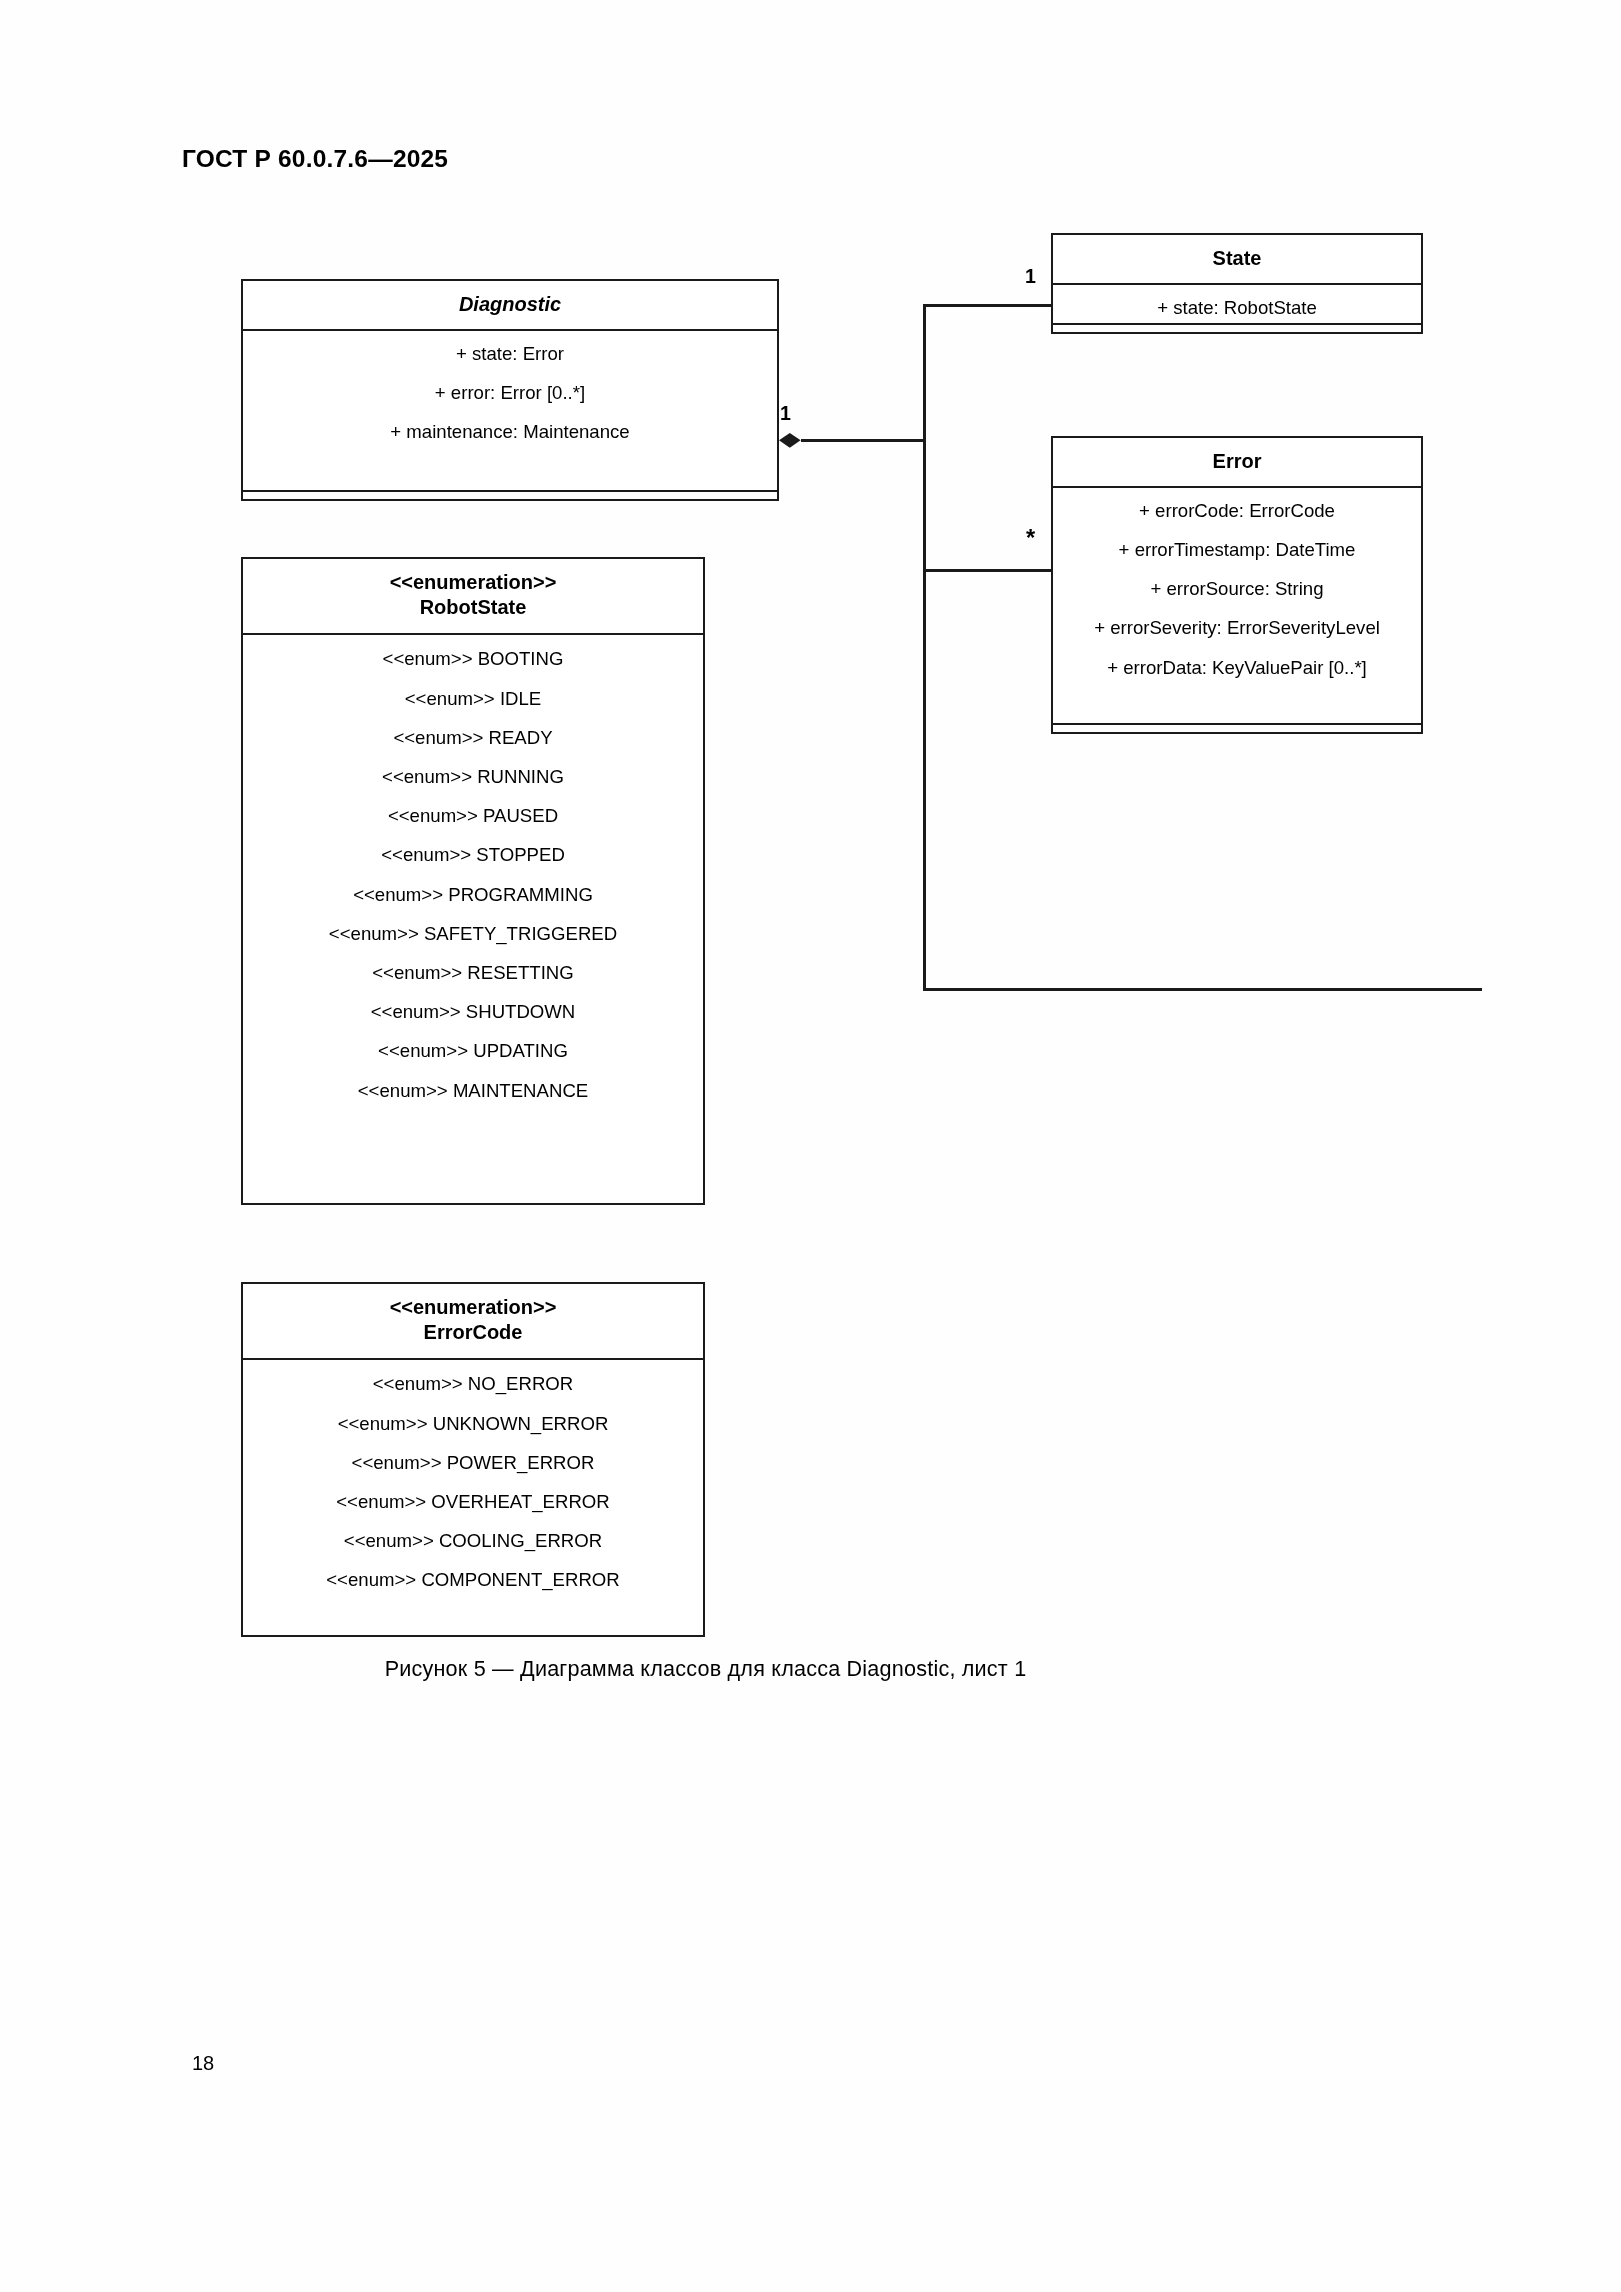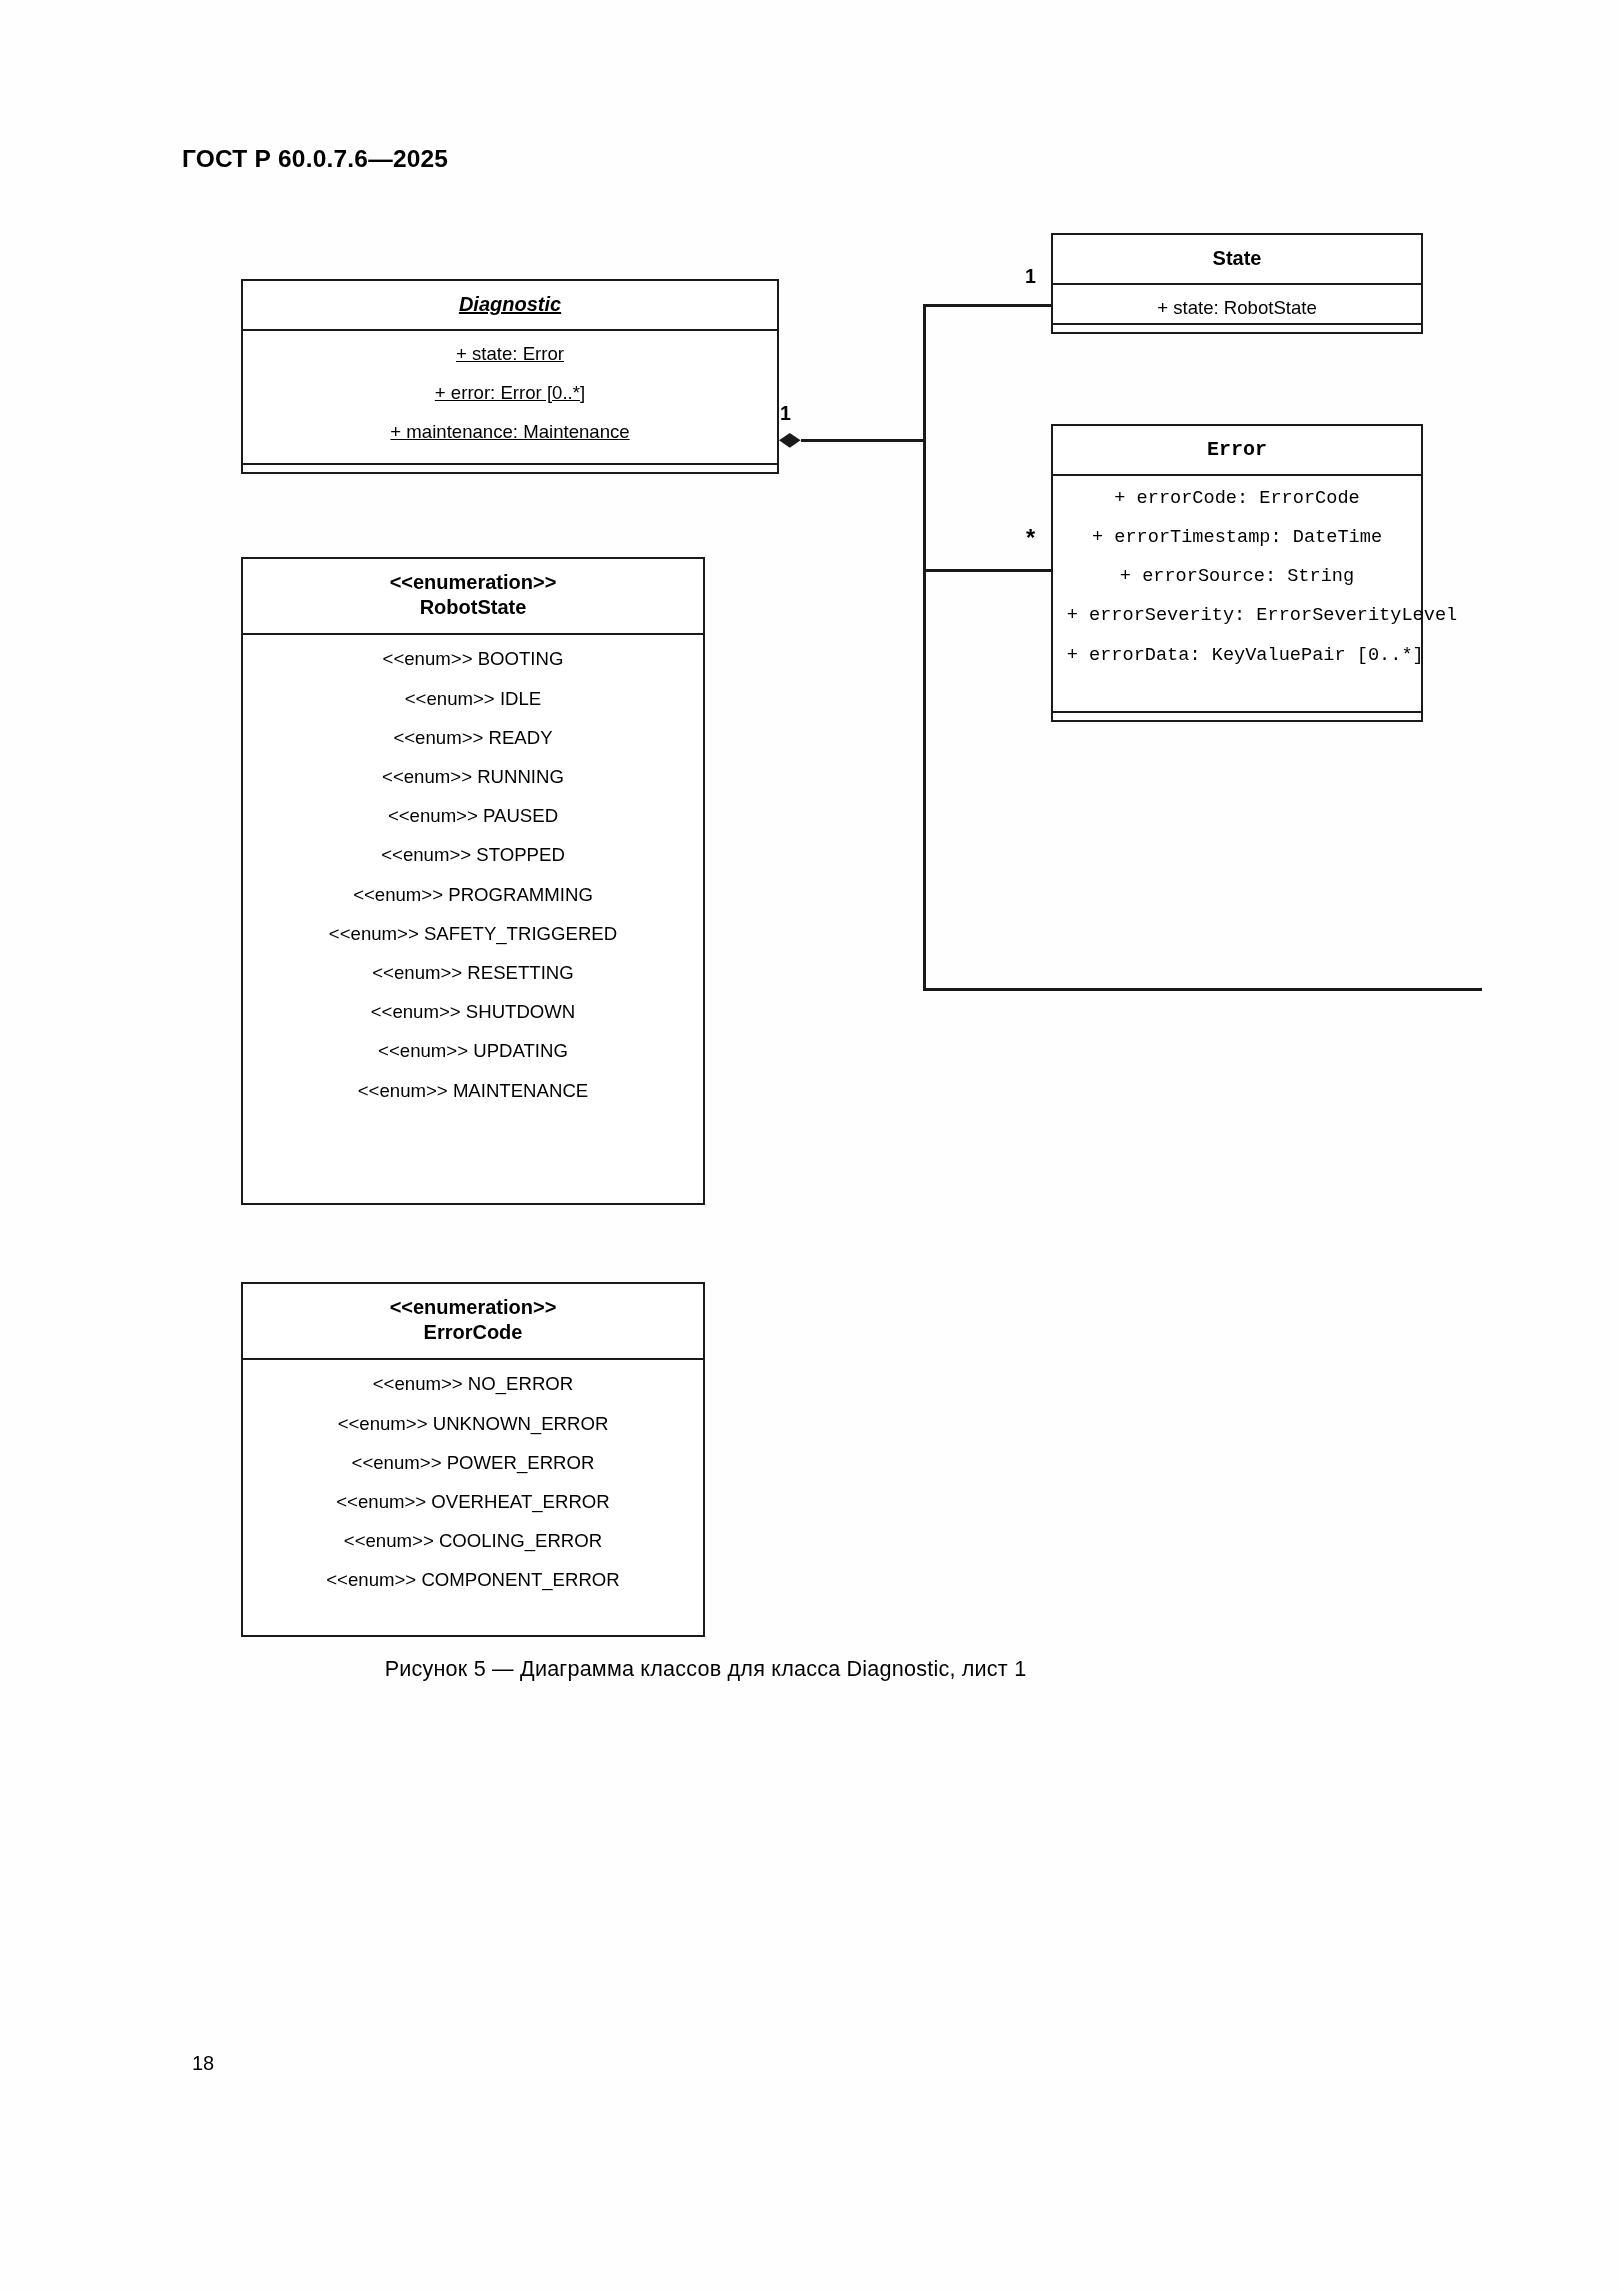--- a/index.html
+++ b/index.html
@@ -112,39 +112,39 @@
   }
   .mult.star { font-size: 23.5px; font-weight: bold; }
 </style>
 </head>
 <body>
 
 <div class="page">
 
   <div class="doc-header">ГОСТ Р 60.0.7.6—2025</div>
 
-  <div class="uml-box" style="left:241px; top:279px; width:538px; height:195px;text-decoration:underline;">
+  <div class="uml-box" style="left:241px; top:279px; width:538px; height:222px;">
     <div class="uml-title italic">Diagnostic</div>
     <div class="uml-attrs">
       <div class="uml-attr">+ state: Error</div>
       <div class="uml-attr">+ error: Error [0..*]</div>
       <div class="uml-attr">+ maintenance: Maintenance</div>
     </div>
     <div class="uml-ops" style="position:absolute; left:0; right:0; bottom:0;"></div>
   </div>
 
   <div class="uml-box" style="left:1051px; top:233px; width:372px; height:101px;">
     <div class="uml-title">State</div>
     <div class="uml-attrs">
       <div class="uml-attr">+ state: RobotState</div>
     </div>
     <div class="uml-ops" style="position:absolute; left:0; right:0; bottom:0;"></div>
   </div>
 
-  <div class="uml-box" style="left:1051px; top:424px; width:372px; height:298px;font-family:Liberation Mono, monospace;">
+  <div class="uml-box" style="left:1051px; top:436px; width:372px; height:298px;">
     <div class="uml-title">Error</div>
     <div class="uml-attrs">
       <div class="uml-attr">+ errorCode: ErrorCode</div>
       <div class="uml-attr">+ errorTimestamp: DateTime</div>
       <div class="uml-attr">+ errorSource: String</div>
       <div class="uml-attr">+ errorSeverity: ErrorSeverityLevel</div>
       <div class="uml-attr">+ errorData: KeyValuePair [0..*]</div>
     </div>
     <div class="uml-ops" style="position:absolute; left:0; right:0; bottom:0;"></div>
   </div>

